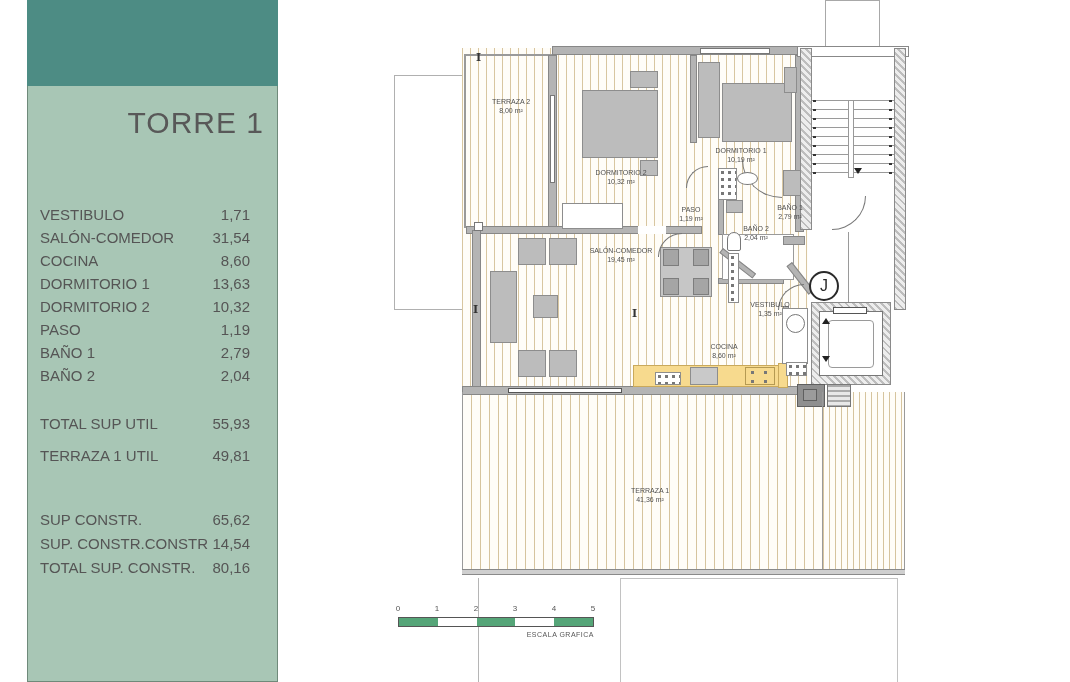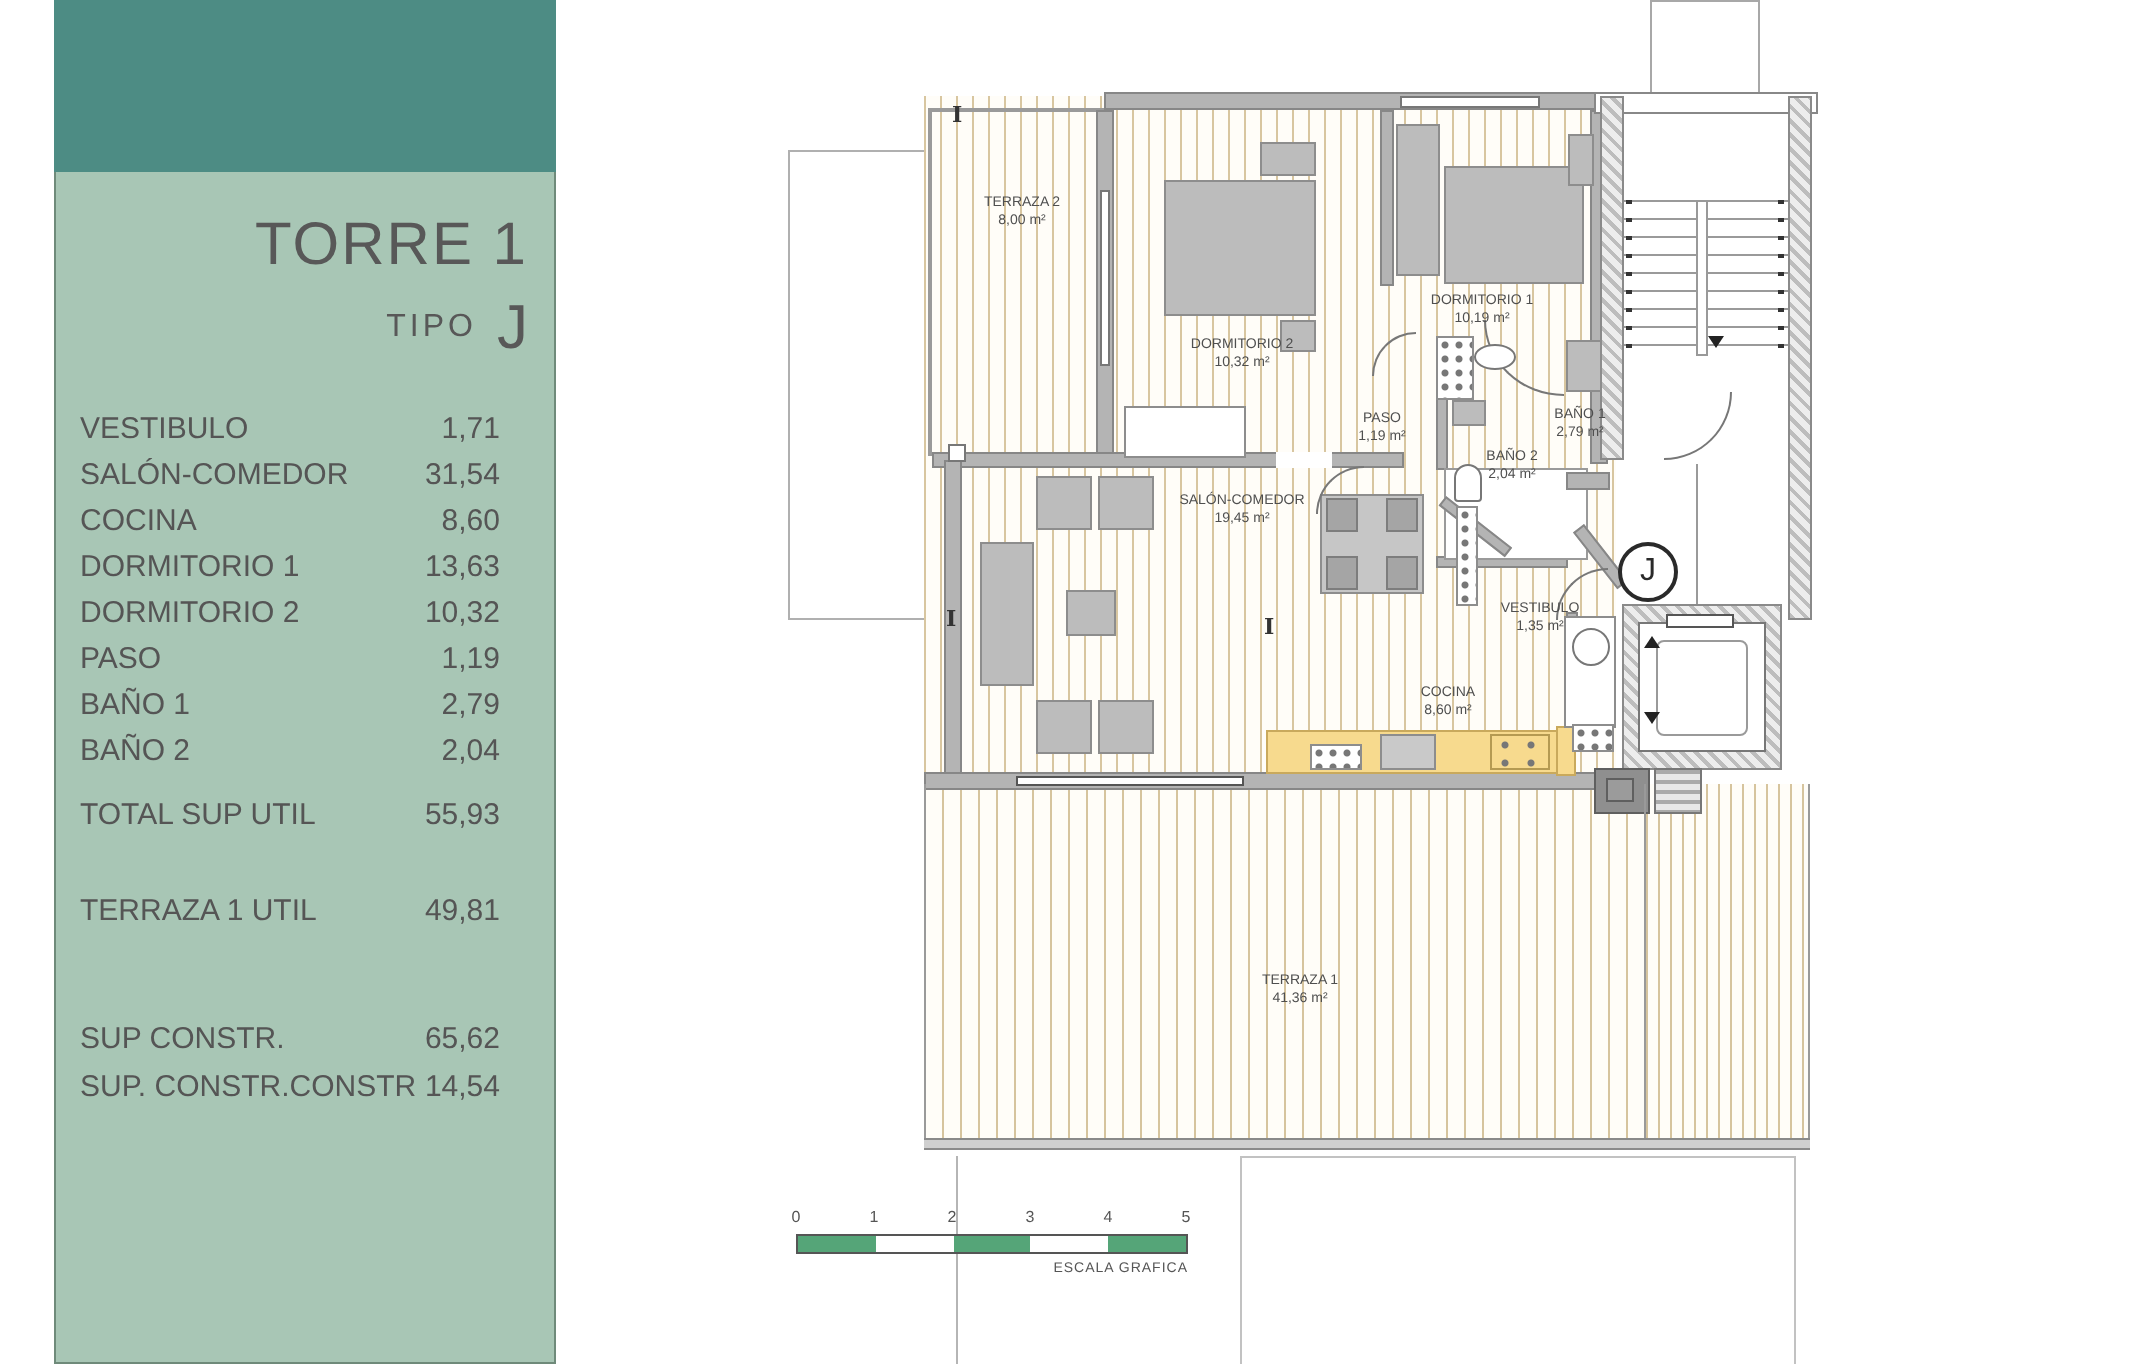--- a/index.html
+++ b/index.html
@@ -60,23 +60,20 @@
 </style>
 </head>
 <body>
 
 <div class="canvas">
 
   <div class="abs side-teal"></div>
   <div class="abs side-panel"></div>
 
   <div class="abs side-title">TORRE 1</div>
-  <div class="abs tipo-row">
-    <span class="tipo">TIPO</span><span class="tipo-val">J</span>
-  </div>
 
   <div class="abs side-rows" style="top:203px;">
     <div class="srow">
         <span>VESTIBULO</span>
         <span>1,71</span>
       </div>
     <div class="srow">
         <span>SALÓN-COMEDOR</span>
         <span>31,54</span>
       </div>
@@ -99,21 +96,21 @@
     <div class="srow">
         <span>BAÑO 1</span>
         <span>2,79</span>
       </div>
     <div class="srow">
         <span>BAÑO 2</span>
         <span>2,04</span>
       </div>
   </div>
 
-  <div class="abs side-rows" style="top:396px;">
+  <div class="abs side-rows" style="top:412px;">
     <div class="srow">
         <span>TOTAL SUP UTIL</span>
         <span>55,93</span>
       </div>
   </div>
 
   <div class="abs side-rows" style="top:444px;">
     <div class="srow">
         <span>TERRAZA 1 UTIL</span>
         <span>49,81</span>
@@ -121,20 +118,24 @@
   </div>
 
   <div class="abs side-rows" style="top:507px;">
     <div class="srow" style="height:24px;">
         <span>SUP CONSTR.</span>
         <span>65,62</span>
       </div>
     <div class="srow" style="height:24px;">
         <span>SUP. CONSTR.CONSTR</span>
         <span>14,54</span>
+      </div>
+    <div class="srow" style="height:24px;">
+        <span>TOTAL SUP. CONSTR.</span>
+        <span>80,16</span>
       </div>
   </div>
 
   <div class="abs whitebox" style="left:394px;top:75px;width:76px;height:235px;border-color:#b0b0b0;"></div>
   <div class="abs whitebox" style="left:825px;top:0;width:55px;height:48px;border-color:#a8a8a8;"></div>
 
   <div class="abs stripes" style="left:462px;top:48px;width:346px;height:344px;"></div>
   <div class="abs stripes9" style="left:462px;top:392px;width:443px;height:183px;"></div>
   <div class="abs stripes6" style="left:823px;top:392px;width:82px;height:180px;"></div>
 

